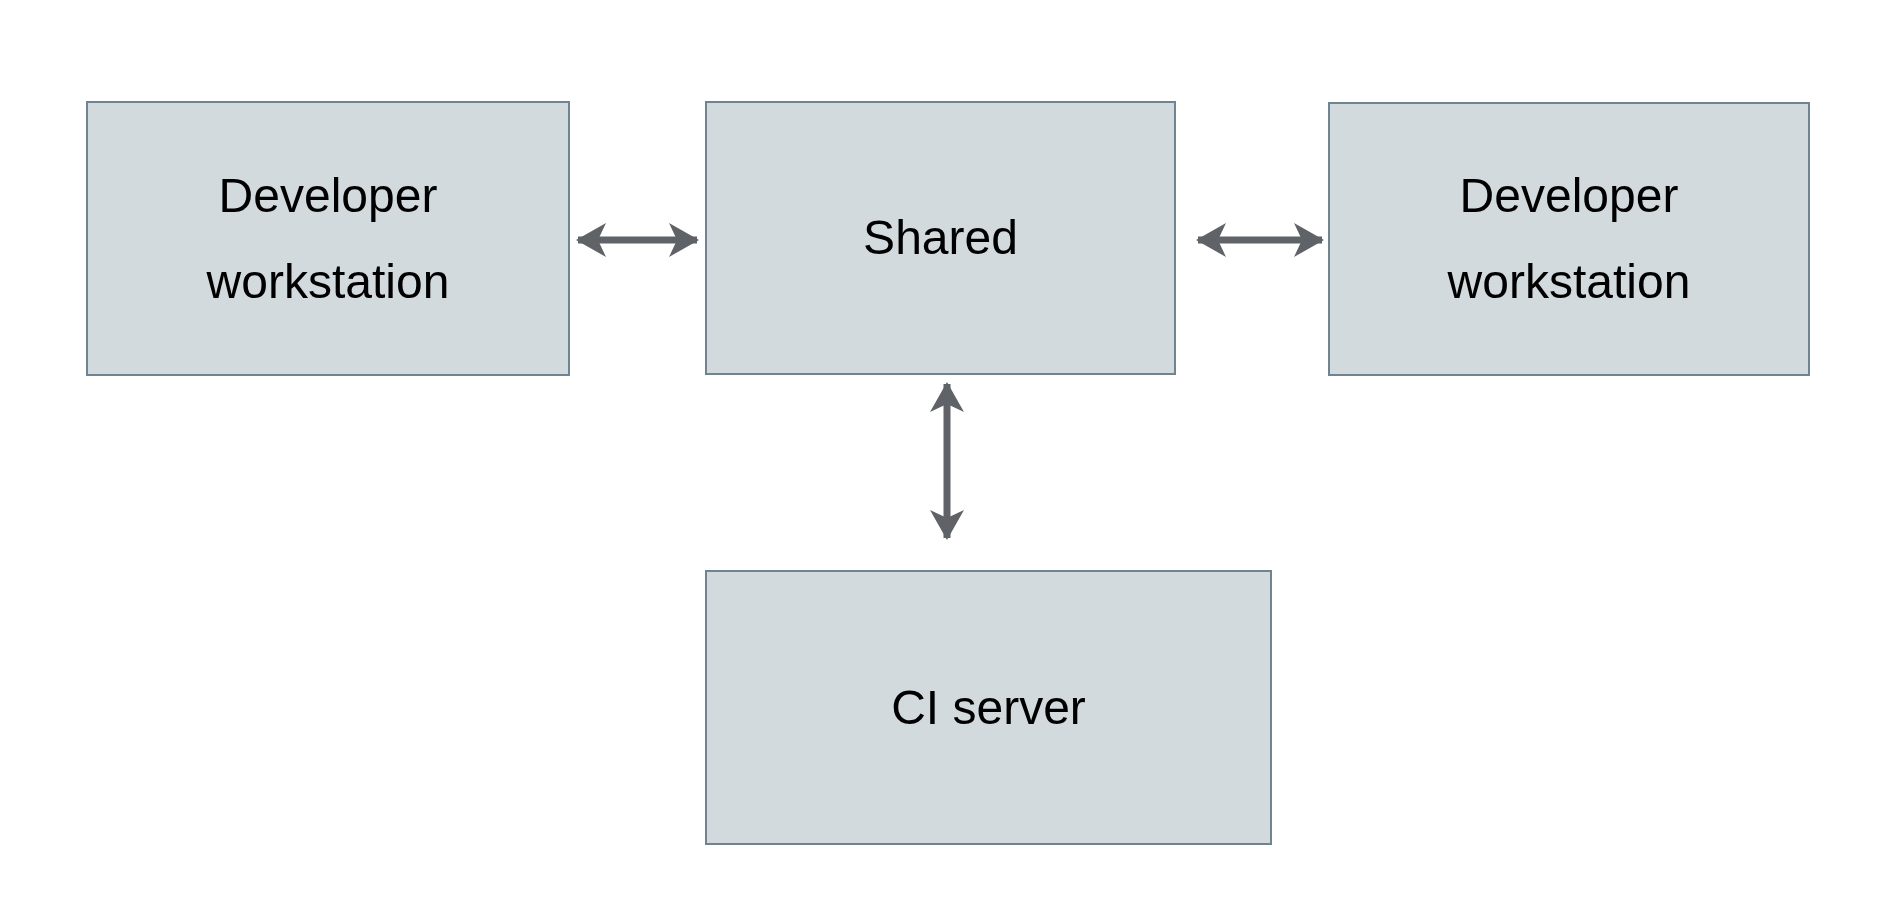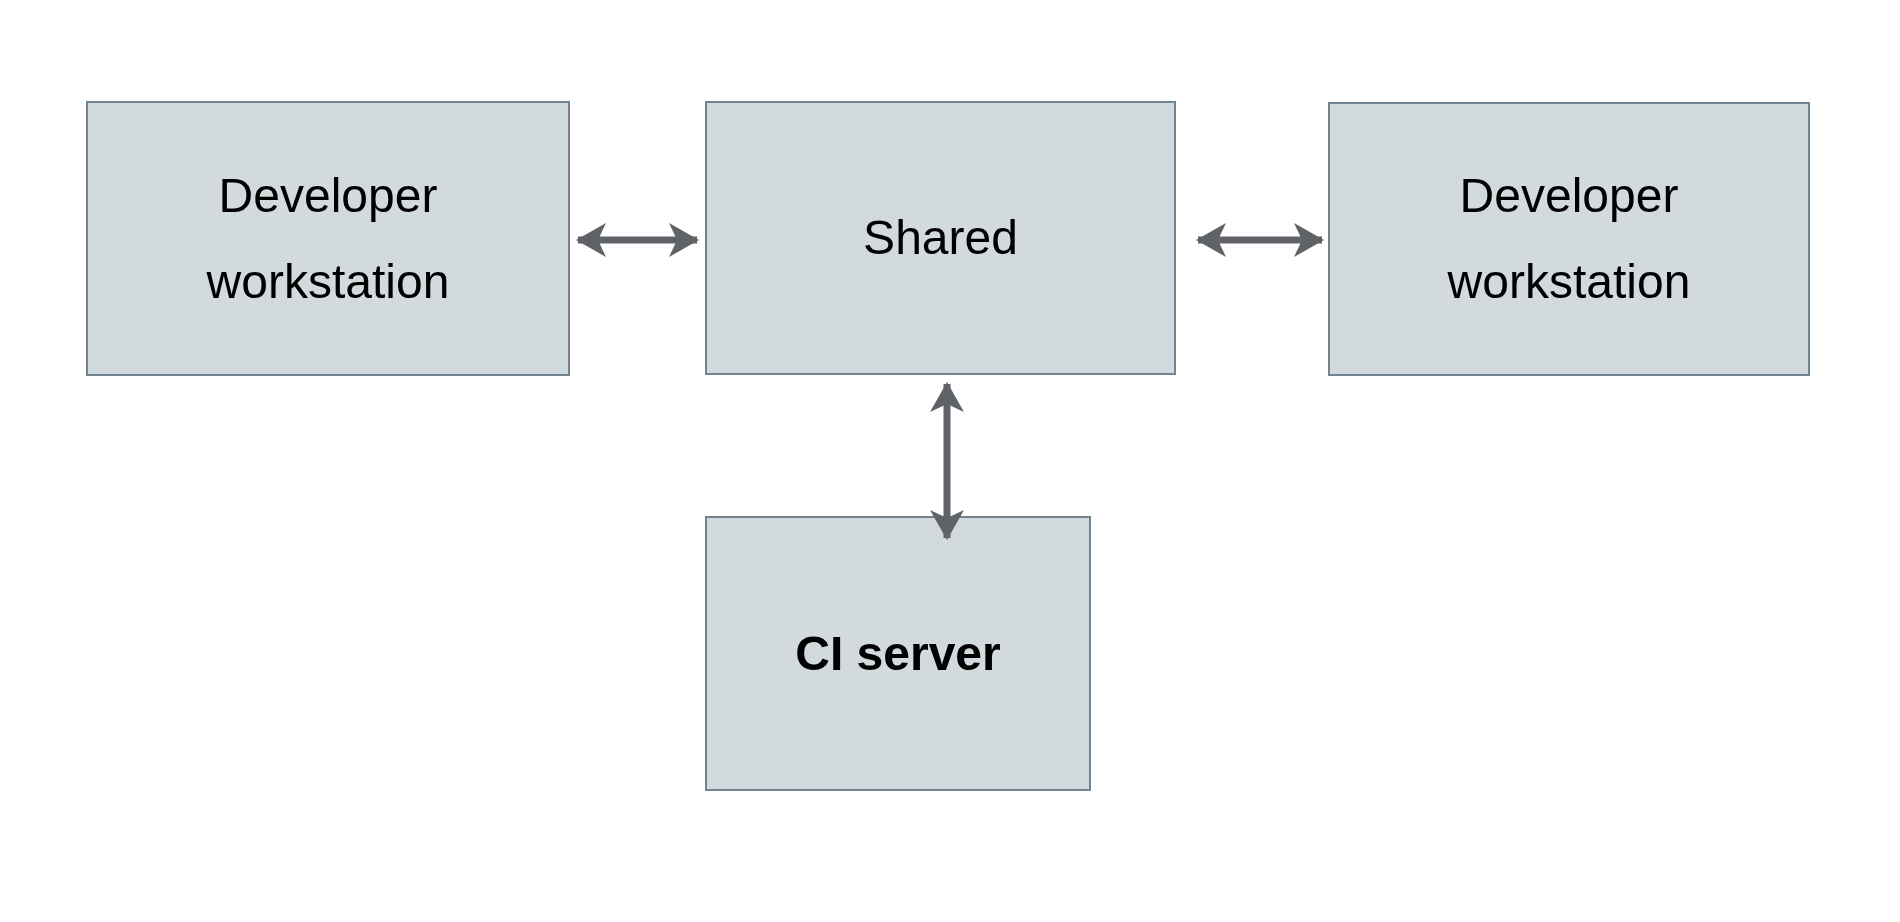--- a/index.html
+++ b/index.html
@@ -74,21 +74,21 @@
     </div>
   </div>
 
   <div class="node" style="left:1328px; top:102px; width:482px; height:274px;">
     <div class="node-label">
       <span class="line">Developer</span>
       <span class="line">workstation</span>
     </div>
   </div>
 
-  <div class="node" style="left:705px; top:516px; width:386px; height:275px;font-weight:bold;">
+  <div class="node" style="left:705px; top:570px; width:567px; height:275px;">
     <div class="node-label">
       <span class="line">CI server</span>
 
     </div>
   </div>
 
   <svg class="edges" width="1900" height="922" viewBox="0 0 1900 922">
     <defs>
       <marker id="arrowhead" markerUnits="userSpaceOnUse" markerWidth="30" markerHeight="34" refX="28" refY="17" orient="auto-start-reverse">
         <path class="head" d="M0,0 L30,17 L0,34 L8,17 Z"></path>

